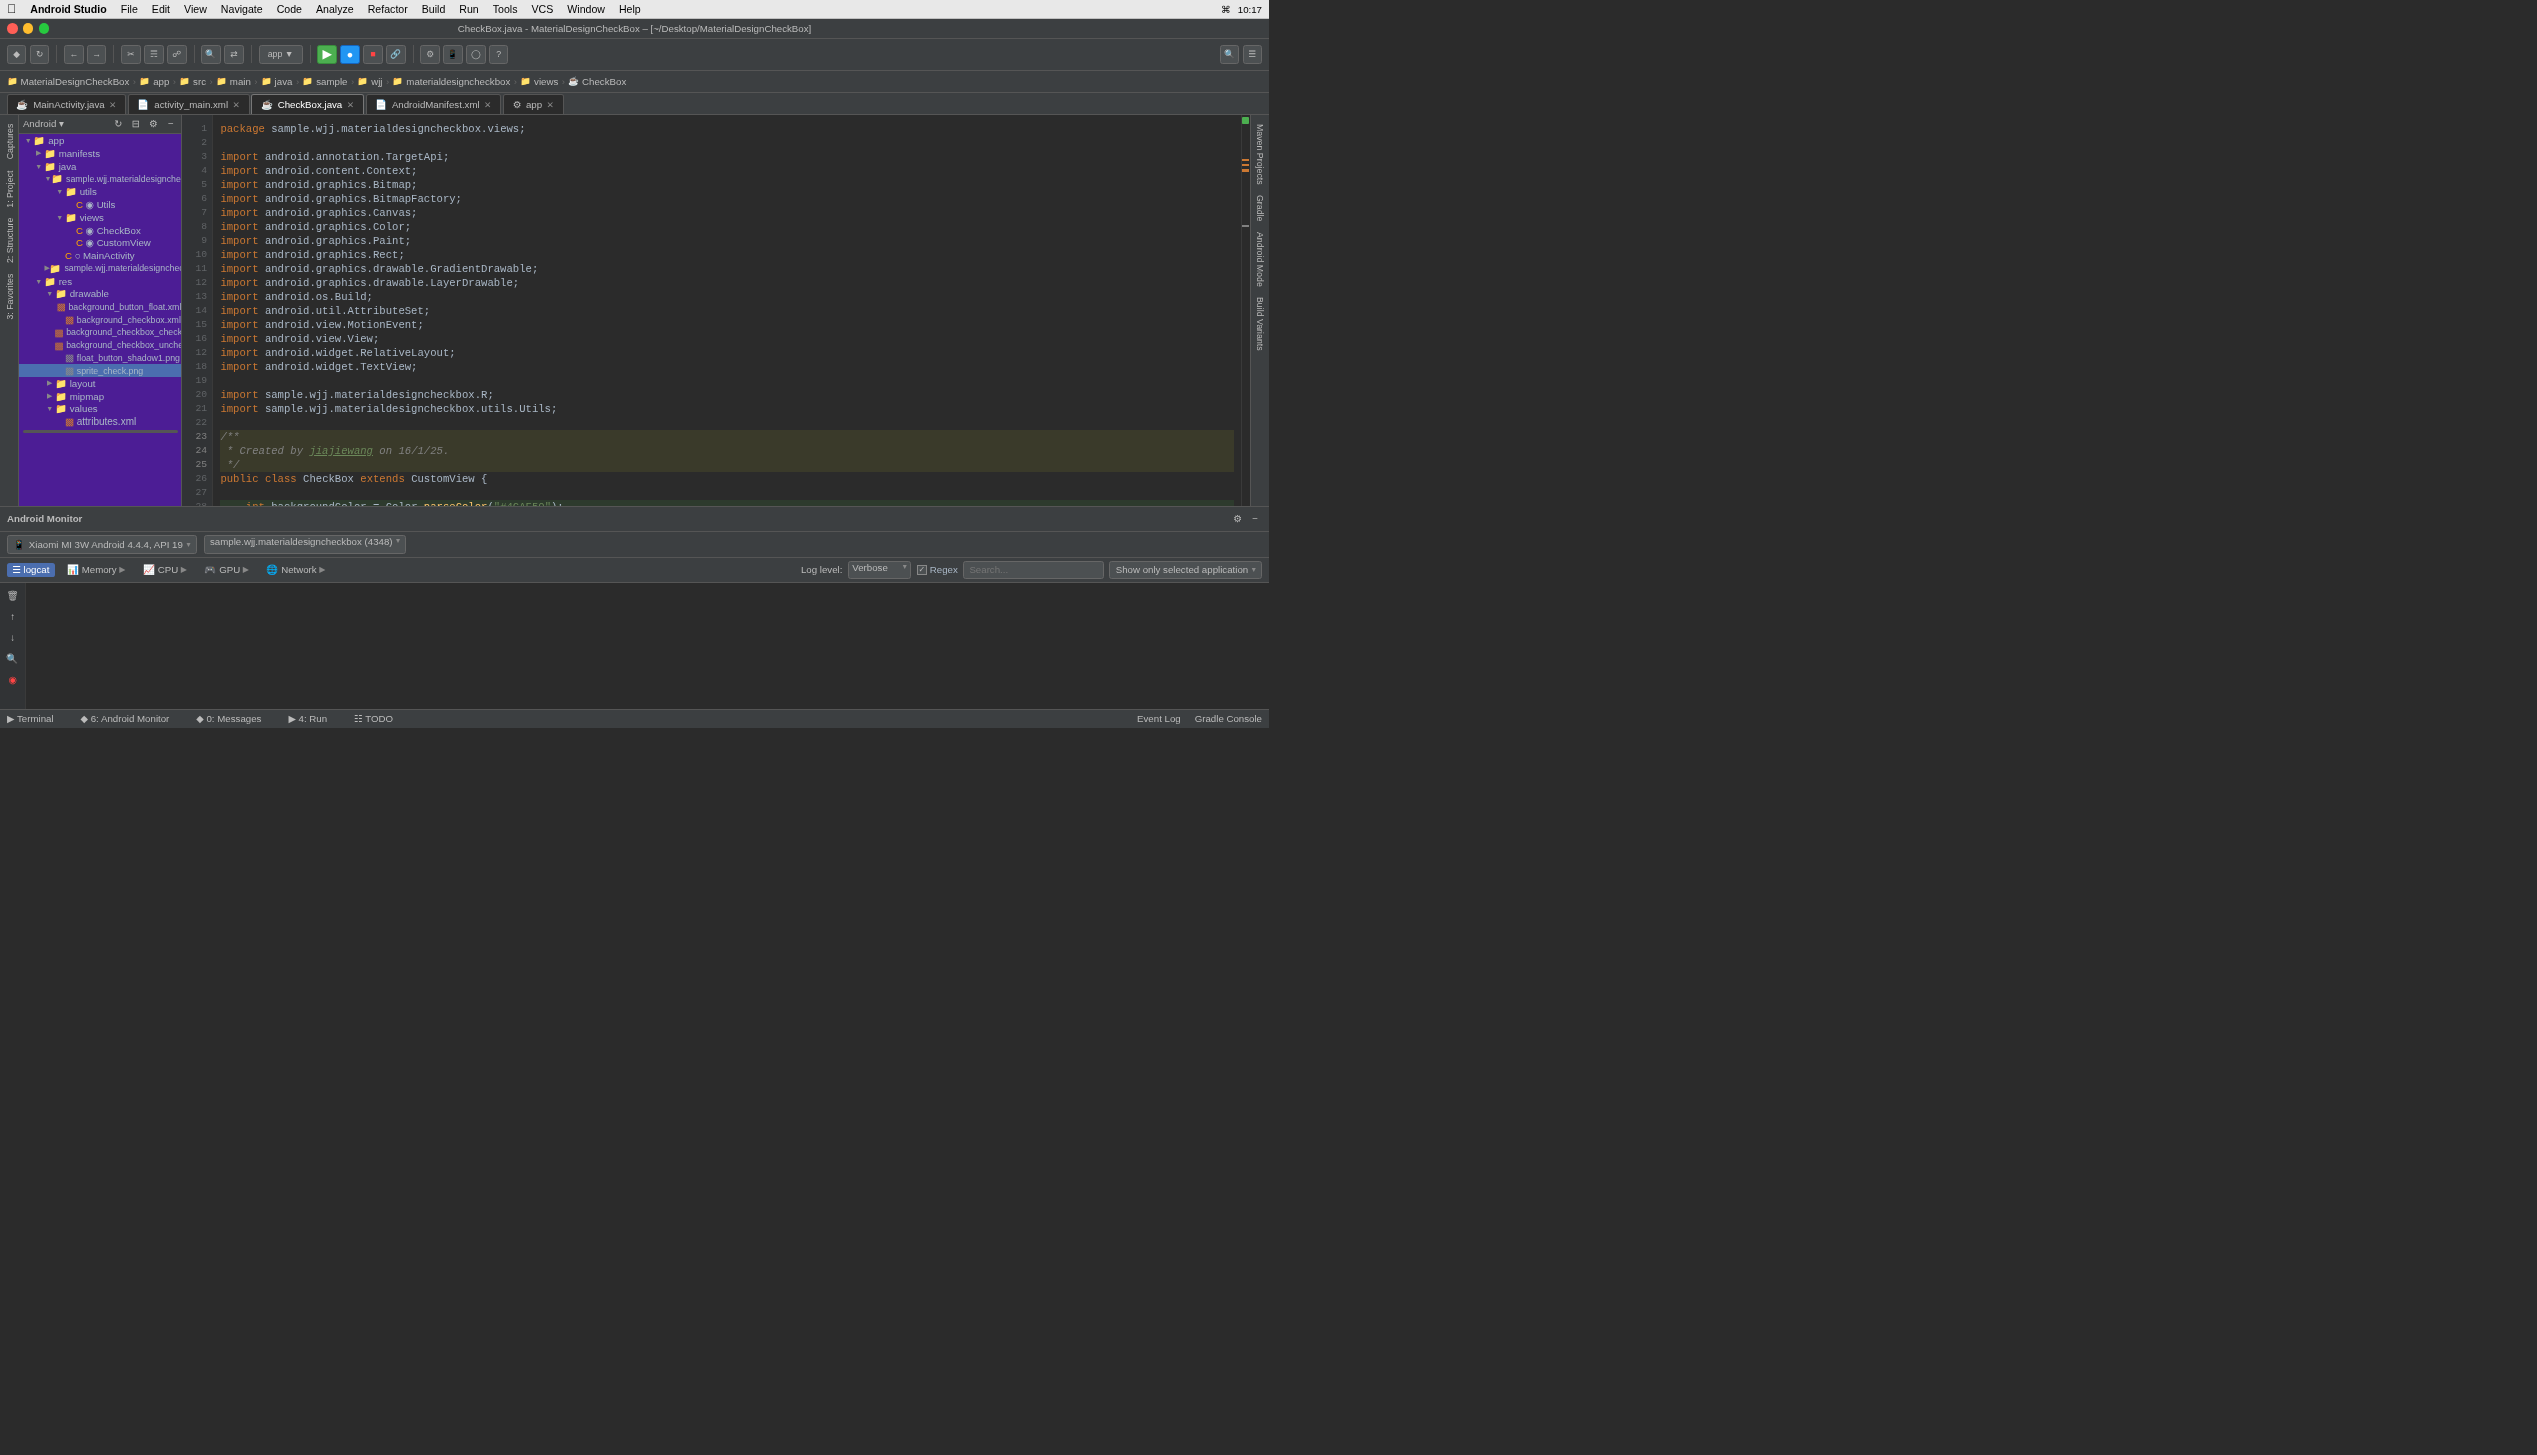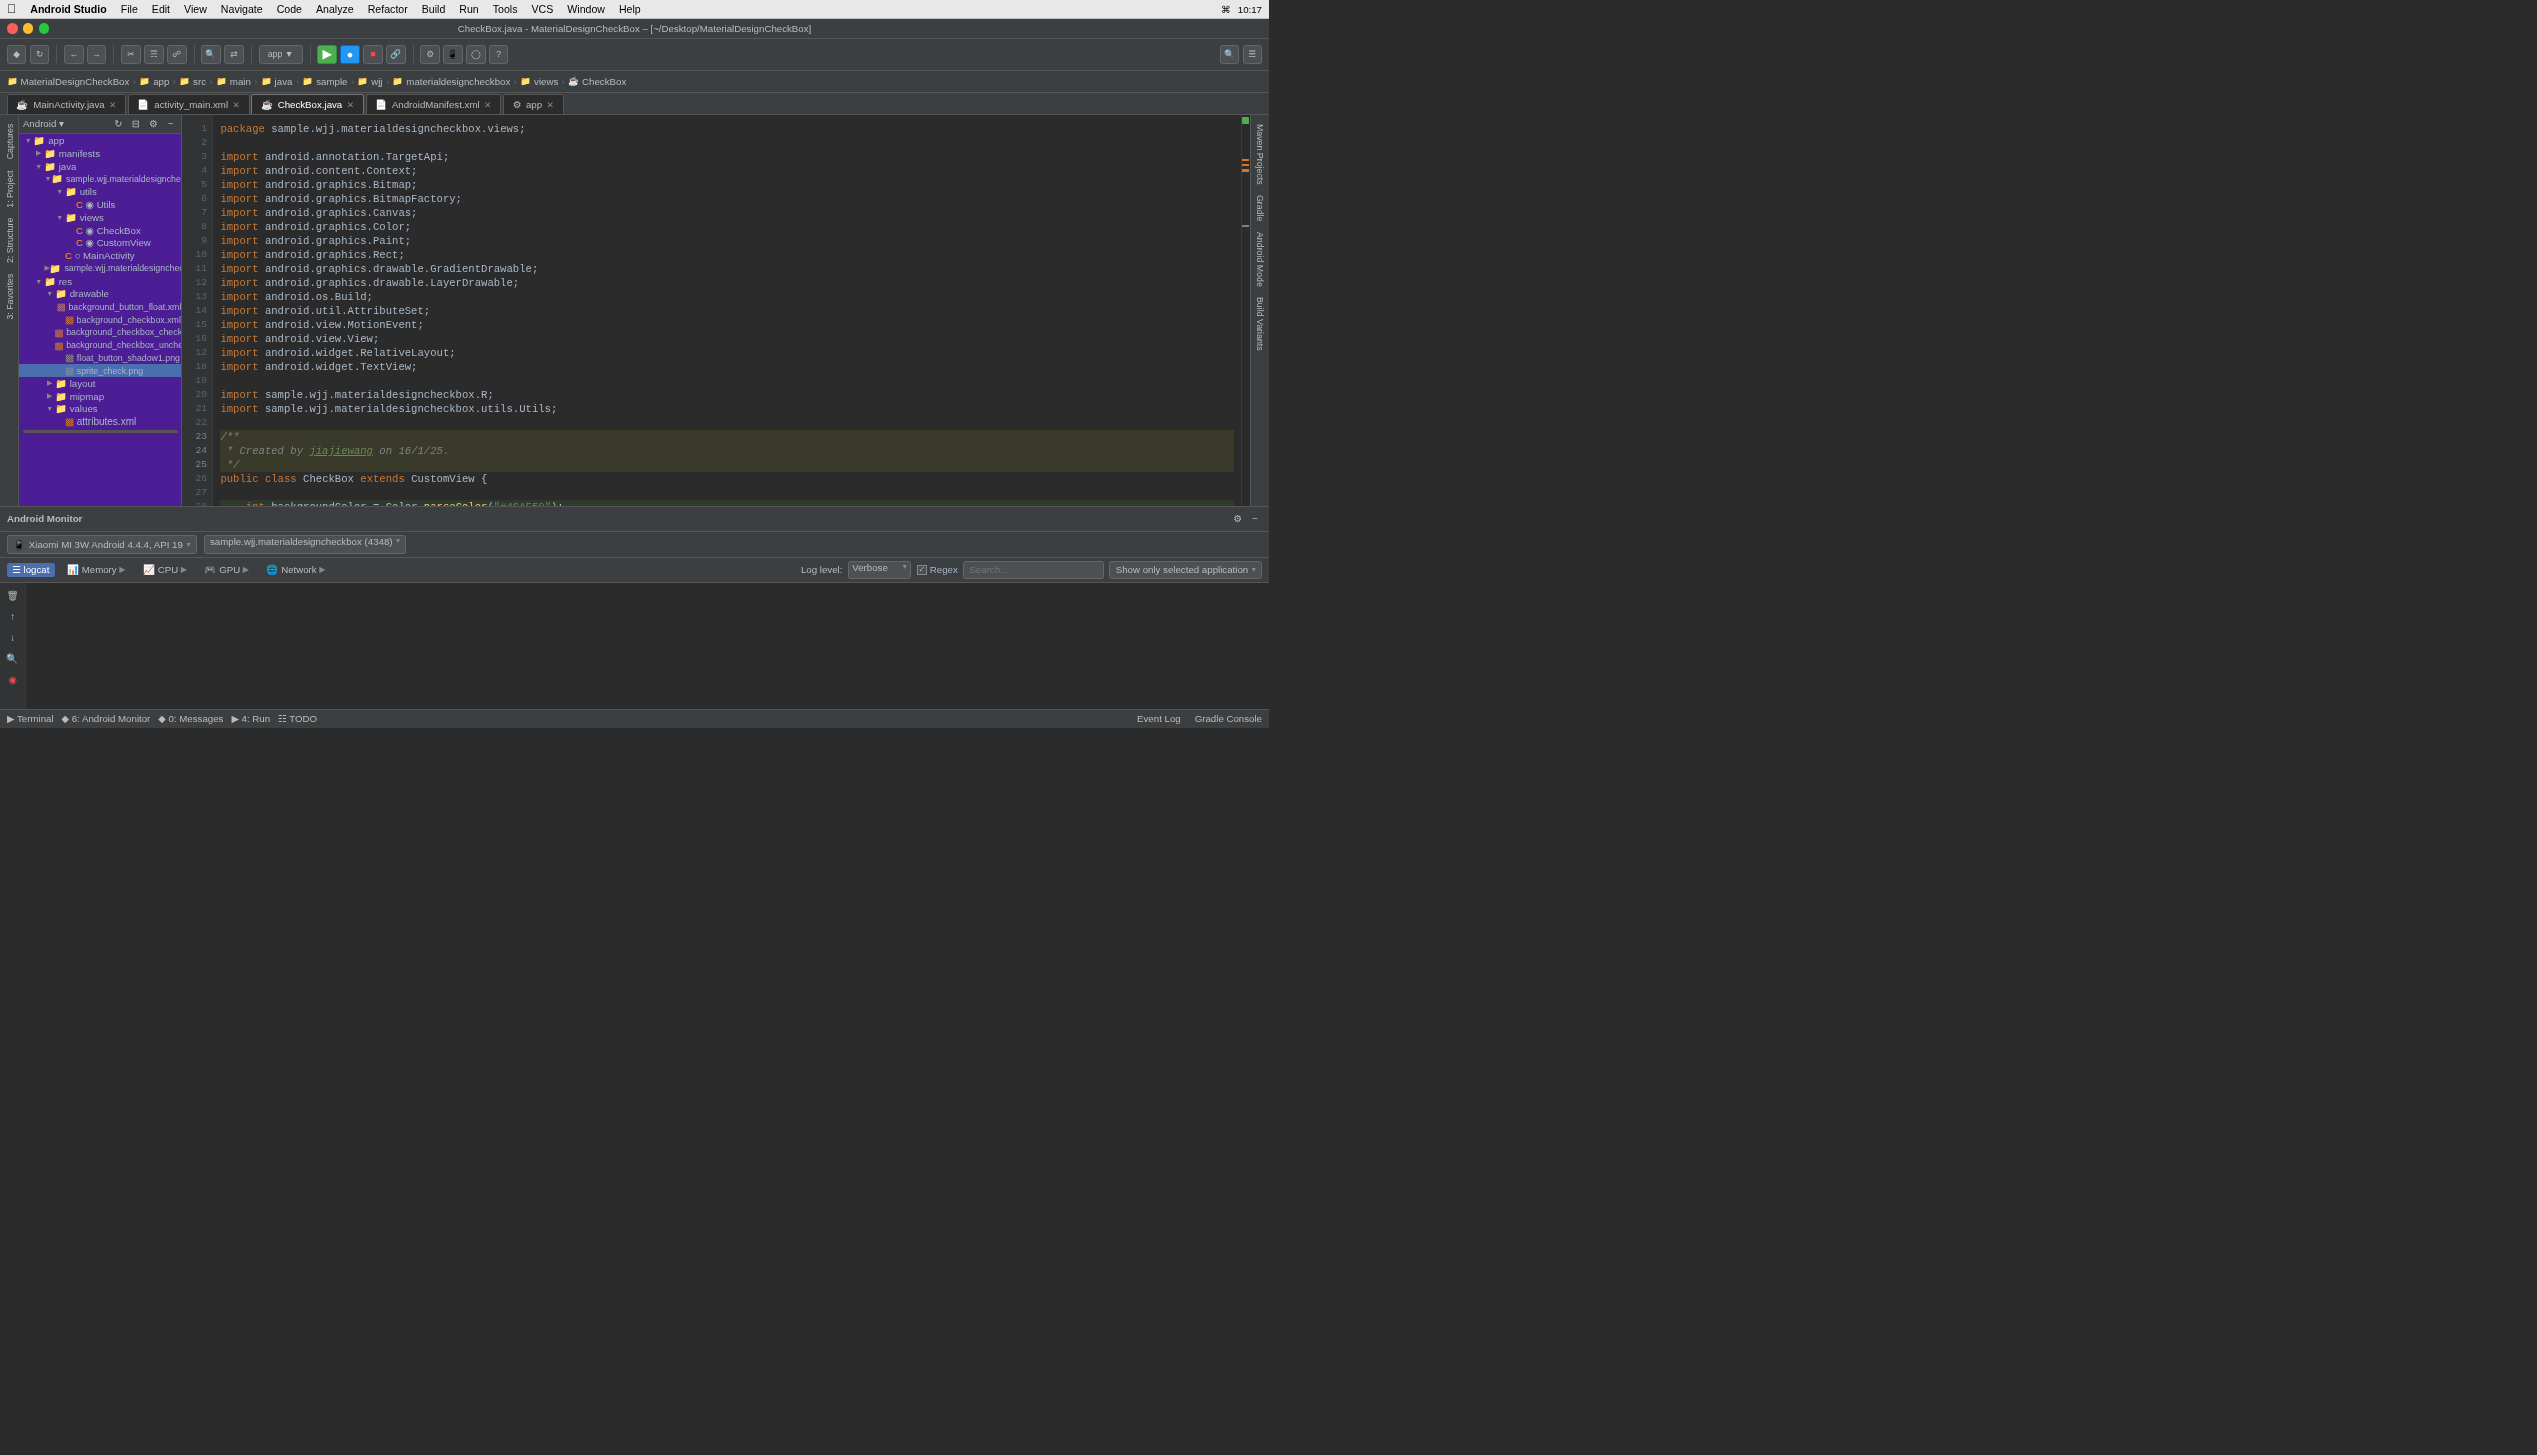--- a/index.html
+++ b/index.html
@@ -919,21 +919,21 @@
       <div class="log-sidebar-btn">🔍</div>
       <div class="log-sidebar-btn" style="color:#f44;">◉</div>
     </div>
     <div class="log-main">
       
     </div>
   </div>
 </div>
 
 <div class="status-bar">
-  <div style="display:flex;gap:8px;">
+  <div style="display:flex;gap:27px;">
     <span style="cursor:pointer;">▶ Terminal</span>
     <span style="cursor:pointer;">◆ 6: Android Monitor</span>
     <span style="cursor:pointer;">◆ 0: Messages</span>
     <span style="cursor:pointer;">▶ 4: Run</span>
     <span style="cursor:pointer;">☷ TODO</span>
   </div>
   <div class="status-right">
     <span style="cursor:pointer;margin-left:19px;">Event Log</span>
     <span style="cursor:pointer;">Gradle Console</span>
   </div>

